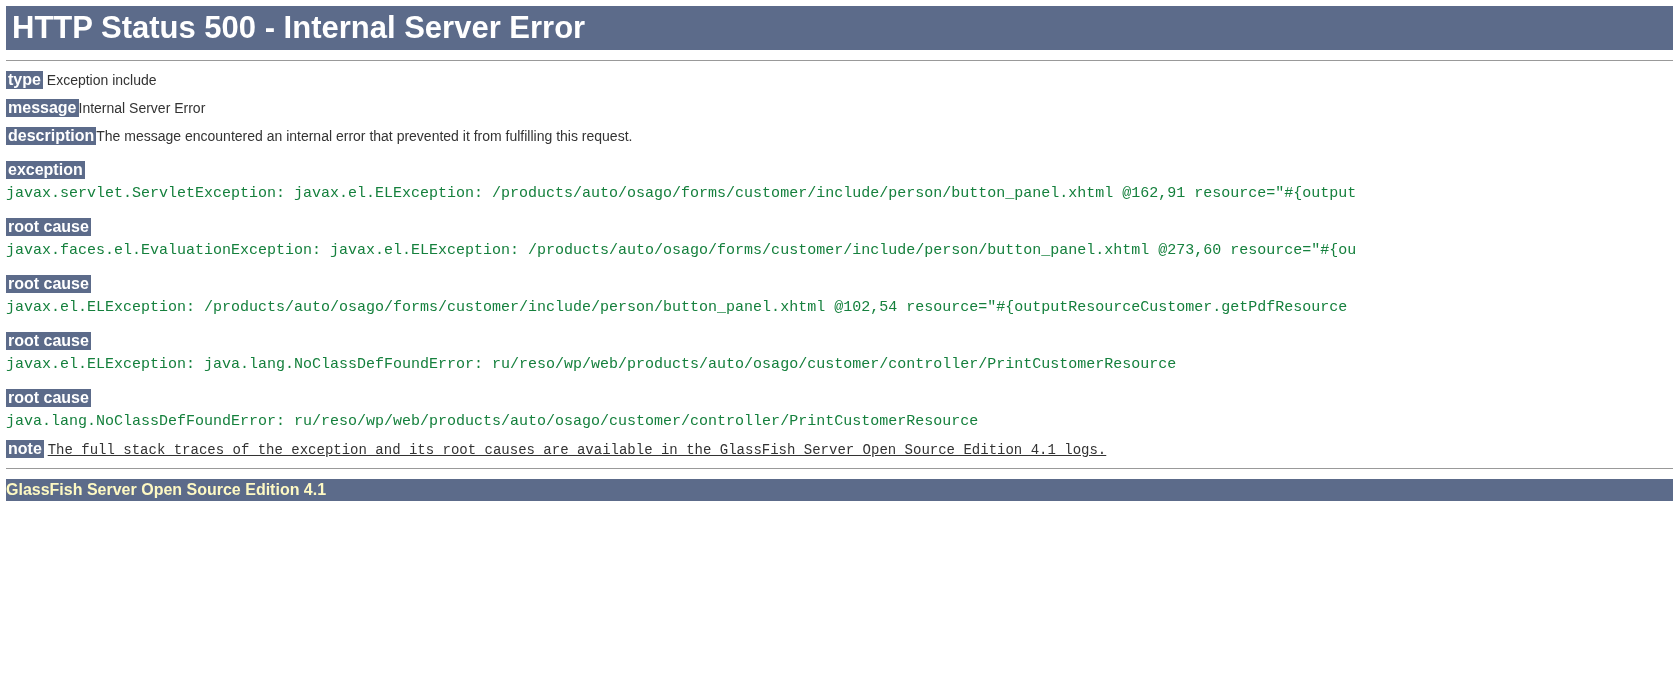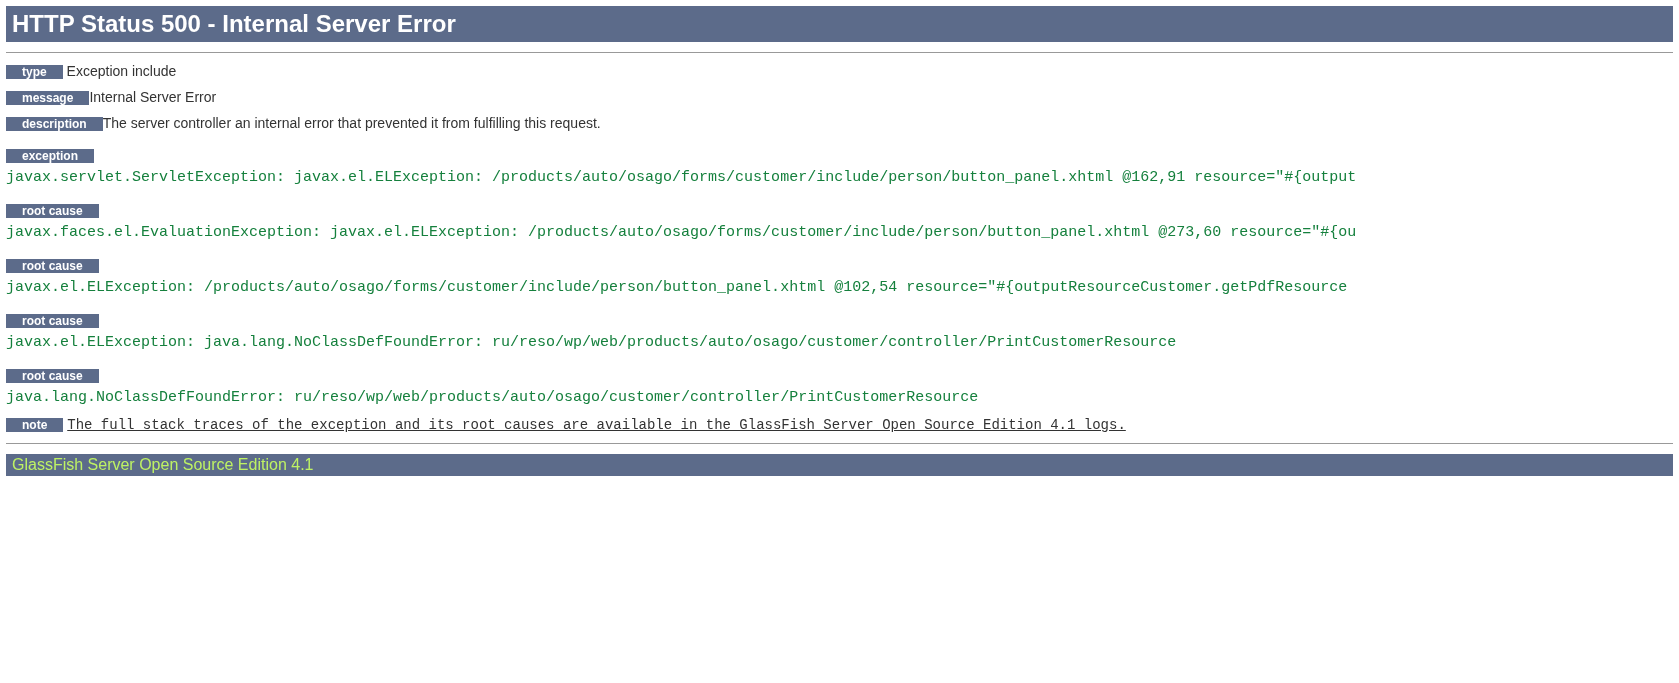--- a/index.html
+++ b/index.html
@@ -5,52 +5,52 @@
     body {
       font-family: Tahoma, Arial, sans-serif;
       font-size: 14px;
       color: #333;
       margin: 0;
       padding: 6px;
       background: #fff;
     }
     h1 {
       font-family: Tahoma, Arial, sans-serif;
-      font-size: 24px;
+      font-size: 31px;
       font-weight: bold;
       color: #fff;
       background-color: #5c6b8a;
       margin: 0;
       padding: 4px 6px;
     }
     h3.footer {
       font-family: Tahoma, Arial, sans-serif;
       font-size: 16px;
-      font-weight: normal;
-      color: #bef264;
+      font-weight: bold;
+      color: #fef9c3;
       background-color: #5c6b8a;
       margin: 0;
-      padding: 2px 6px;
+      padding: 2px 0;
     }
     hr {
       border: none;
       border-top: 1px solid #999;
       margin: 10px 0;
     }
     p {
       margin: 10px 0;
       font-size: 14px;
     }
     .label {
       display: inline-block;
       background-color: #5c6b8a;
       color: #fff;
       font-weight: bold;
-      padding: 0 16px;
-      font-size: 12px;
+      padding: 0 2px;
+      font-size: 16px;
     }
     p.trace-label {
       margin: 16px 0 6px 0;
     }
     pre {
       font-family: "Courier New", Courier, monospace;
       font-size: 15px;
       color: #15803d;
       margin: 0 0 10px 0;
       white-space: nowrap;
@@ -71,21 +71,21 @@
 
 <p>
   <span class="label">type</span><span> Exception include</span>
 </p>
 
 <p>
   <span class="label">message</span><span>Internal Server Error</span>
 </p>
 
 <p>
-  <span class="label">description</span><span>The server controller an internal error that prevented it from fulfilling this request.</span>
+  <span class="label">description</span><span>The message encountered an internal error that prevented it from fulfilling this request.</span>
 </p>
 
 <p class="trace-label">
   <span class="label">exception</span>
 </p>
 <pre>javax.servlet.ServletException: javax.el.ELException: /products/auto/osago/forms/customer/include/person/button_panel.xhtml @162,91 resource="#{output</pre>
 
 <p class="trace-label">
   <span class="label">root cause</span>
 </p>

